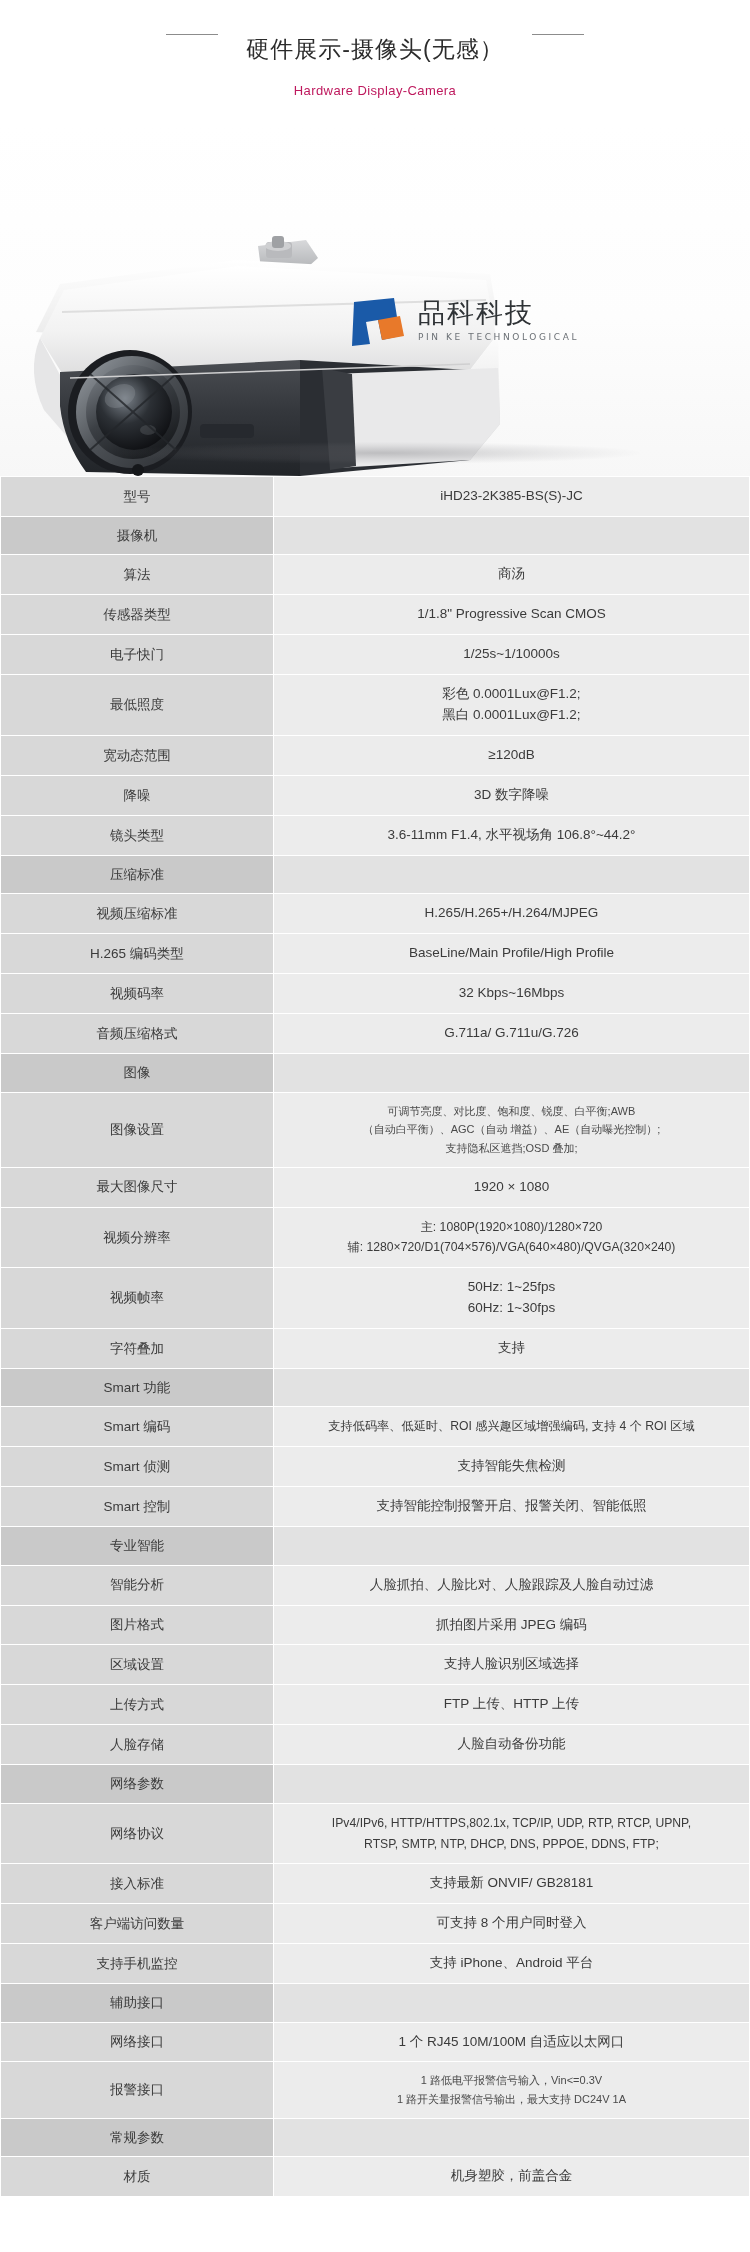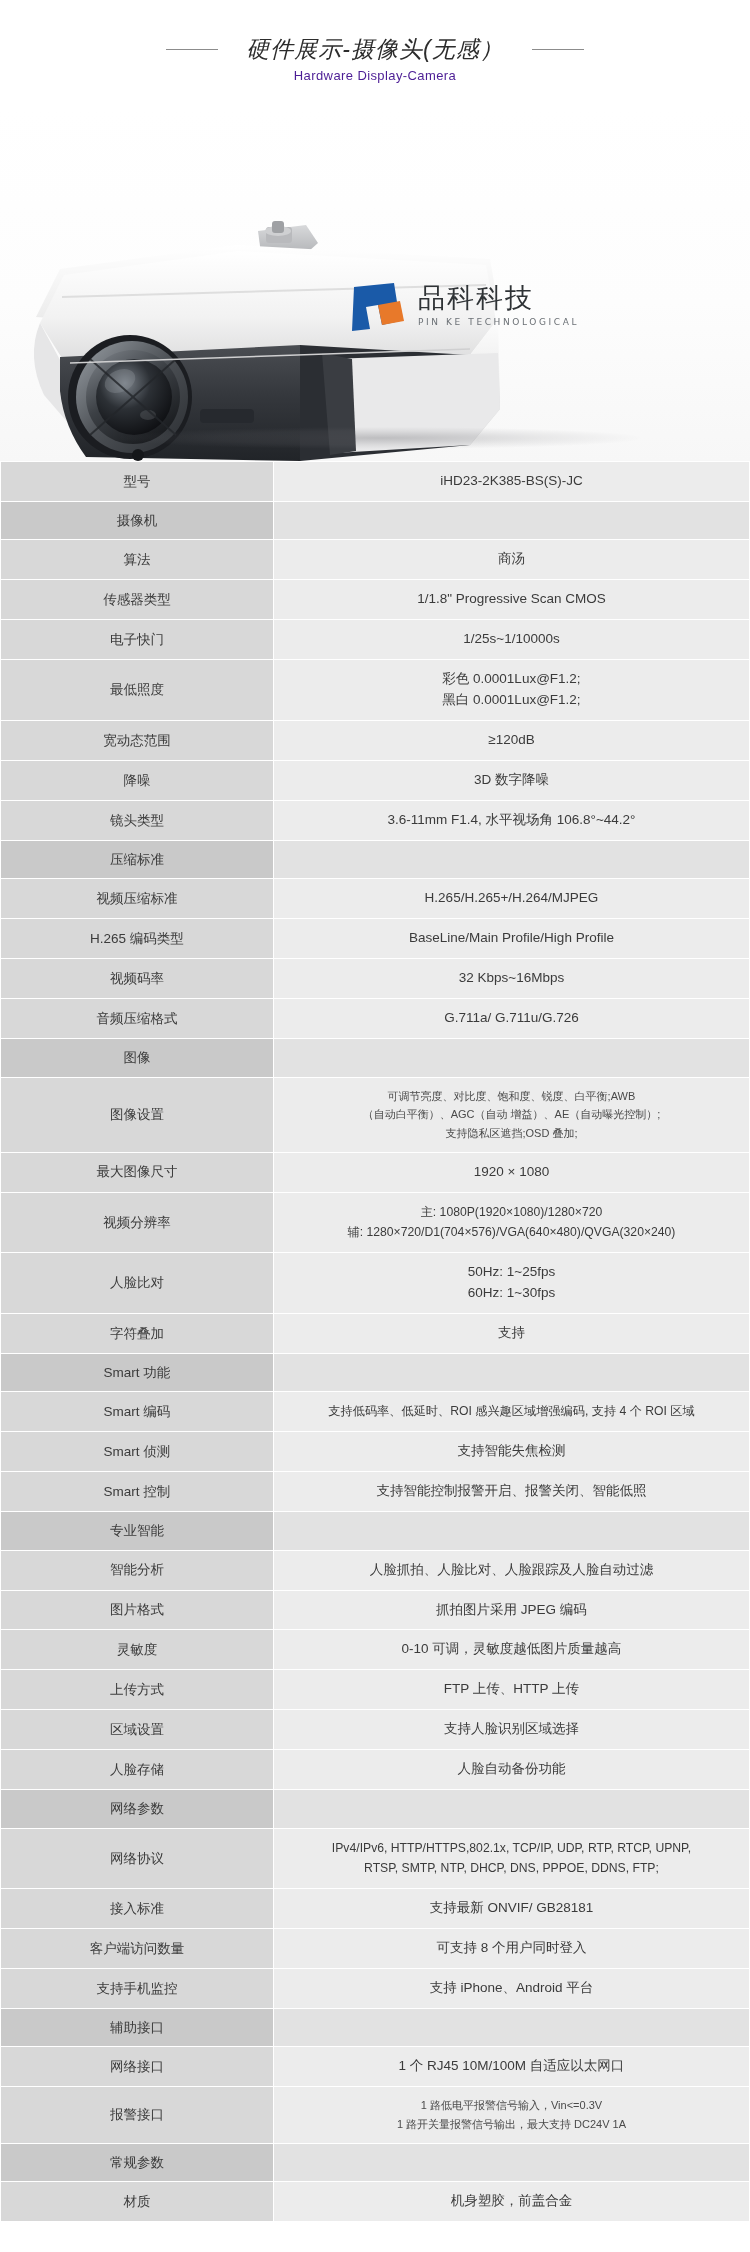--- a/index.html
+++ b/index.html
@@ -13,40 +13,38 @@
   .page { width: 750px; position: relative; }
 
   
   .header {
     padding: 34px 0 26px;
     text-align: center;
     background: #ffffff;
   }
   .header-title-row {
     display: flex;
-    align-items: center;
     justify-content: center;
     gap: 28px;
-    font-style: italic;
   }
   .rule {
     width: 52px;
     height: 1px;
     background: #8c8c8c;
   }
   .header-title {
     font-size: 23px;
     color: #2c2c2c;
     letter-spacing: 1px;
     font-weight: normal;
   }
   .header-sub {
-    margin-top: 3px;
+    margin-top: 18px;
     font-size: 13px;
-    color: #4c1d95;
+    color: #be185d;
     letter-spacing: 0.4px;
   }
 
   
   .hero {
     position: relative;
     height: 352px;
     background: linear-gradient(180deg, #ffffff 0%, #fdfdfd 55%, #f7f7f7 100%);
     overflow: hidden;
   }
@@ -275,21 +273,21 @@
         </tr>
         <tr>
           <td class="lbl">最大图像尺寸</td>
           <td class="val">1920 × 1080</td>
         </tr>
         <tr>
           <td class="lbl">视频分辨率</td>
           <td class="val mid">主: 1080P(1920×1080)/1280×720<br>辅: 1280×720/D1(704×576)/VGA(640×480)/QVGA(320×240)</td>
         </tr>
         <tr>
-          <td class="lbl">人脸比对</td>
+          <td class="lbl">视频帧率</td>
           <td class="val">50Hz: 1~25fps<br>60Hz: 1~30fps</td>
         </tr>
         <tr>
           <td class="lbl">字符叠加</td>
           <td class="val">支持</td>
         </tr>
         <tr class="section">
           <td class="lbl">Smart 功能</td>
           <td class="val"></td>
         </tr>
@@ -311,32 +309,28 @@
         </tr>
         <tr>
           <td class="lbl">智能分析</td>
           <td class="val">人脸抓拍、人脸比对、人脸跟踪及人脸自动过滤</td>
         </tr>
         <tr>
           <td class="lbl">图片格式</td>
           <td class="val">抓拍图片采用 JPEG 编码</td>
         </tr>
         <tr>
-          <td class="lbl">灵敏度</td>
-          <td class="val">0-10 可调，灵敏度越低图片质量越高</td>
+          <td class="lbl">区域设置</td>
+          <td class="val">支持人脸识别区域选择</td>
         </tr>
         <tr>
           <td class="lbl">上传方式</td>
           <td class="val">FTP 上传、HTTP 上传</td>
         </tr>
         <tr>
-          <td class="lbl">区域设置</td>
-          <td class="val">支持人脸识别区域选择</td>
-        </tr>
-        <tr>
           <td class="lbl">人脸存储</td>
           <td class="val">人脸自动备份功能</td>
         </tr>
         <tr class="section">
           <td class="lbl">网络参数</td>
           <td class="val"></td>
         </tr>
         <tr>
           <td class="lbl">网络协议</td>
           <td class="val mid">IPv4/IPv6, HTTP/HTTPS,802.1x, TCP/IP, UDP, RTP, RTCP, UPNP,<br>RTSP, SMTP, NTP, DHCP, DNS, PPPOE, DDNS, FTP;</td>

